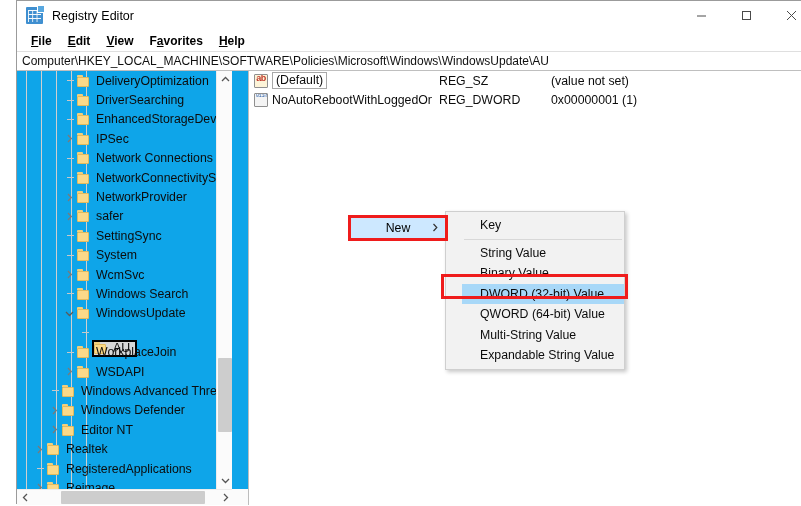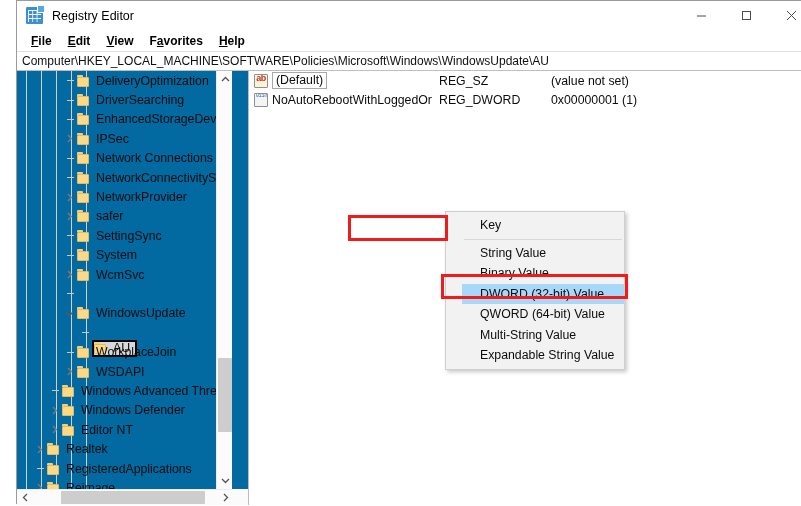--- a/index.html
+++ b/index.html
@@ -115,21 +115,21 @@
     height: 434px;
     display: flex;
     background: #ffffff;
   }
 
   
   .tree-pane {
     position: relative;
     width: 232px;
     height: 434px;
-    background: #0369a1;
+    background: #0ea5e9;
     border-right: 1px solid #bdbdbd;
     box-sizing: border-box;
     overflow: hidden;
   }
   .tree-scroll-area {
     position: absolute;
     left: 0; top: 0;
     width: 215px;
     height: 418px;
     overflow: hidden;
@@ -599,20 +599,27 @@
               <div class="folder">
                 <div class="tab"></div>
                 <div class="body"></div>
               </div>
               <span>WcmSvc</span>
             </div>
           </div>
           <div class="tree-row">
             <div style="width: 45px; flex: 0 0 auto;"></div>
             <div class="elbow"></div>
+            <div class="hit">
+              <div class="folder">
+                <div class="tab"></div>
+                <div class="body"></div>
+              </div>
+              <span>Windows Search</span>
+            </div>
           </div>
           <div class="tree-row">
             <div style="width: 45px; flex: 0 0 auto;"></div>
             <div class="twisty">
               <svg width="9" height="7" viewBox="0 0 9 7">
                 <polyline points="1,2 4.5,5.5 8,2" fill="none" stroke="#5a5a5a" stroke-width="1.3"></polyline>
               </svg>
             </div>
             <div class="hit">
               <div class="folder">
@@ -788,20 +795,28 @@
               <div class="vicon bin"></div>
               <span>NoAutoRebootWithLoggedOnU...</span>
             </div>
             <div class="cell cell-type">REG_DWORD</div>
             <div class="cell cell-data">0x00000001 (1)</div>
           </div>
         </div>
     </div>
   </div>
 
+  <div class="ctx-parent">
+    <span>New</span>
+    <span class="chev">
+      <svg width="6" height="9" viewBox="0 0 6 9">
+          <polyline points="1.5,1 4.8,4.5 1.5,8" fill="none" stroke="#333" stroke-width="1.2"></polyline>
+        </svg>
+    </span>
+  </div>
 
   <div class="ctx-submenu" id="ctx-submenu">
       <div class="ctx-item">
         <span>Key</span>
       </div>
       <div class="ctx-sep"></div>
       <div class="ctx-item">
         <span>String Value</span>
       </div>
       <div class="ctx-item">

